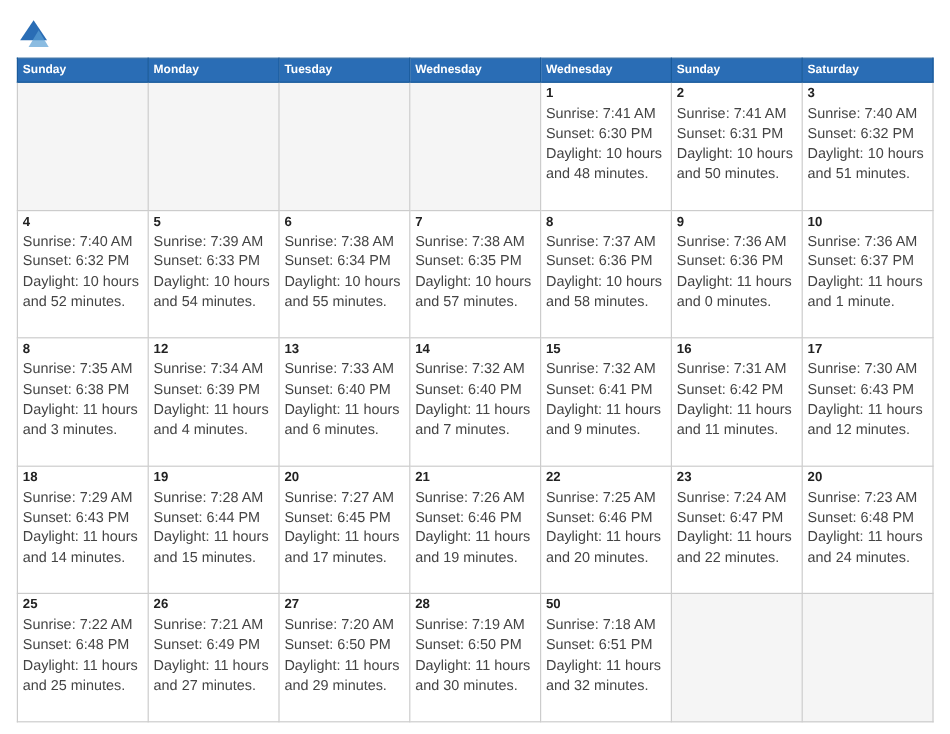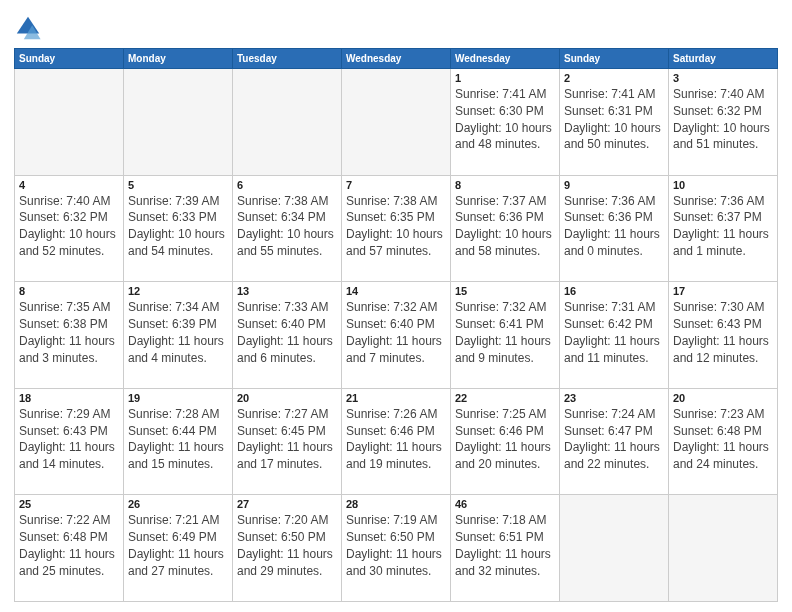--- a/index.html
+++ b/index.html
@@ -247,21 +247,21 @@
           </td>
           <td>
             <div class="day-number">27</div>
             <div class="day-info">Sunrise: 7:20 AM<br>Sunset: 6:50 PM<br>Daylight: 11 hours and 29 minutes.</div>
           </td>
           <td>
             <div class="day-number">28</div>
             <div class="day-info">Sunrise: 7:19 AM<br>Sunset: 6:50 PM<br>Daylight: 11 hours and 30 minutes.</div>
           </td>
           <td>
-            <div class="day-number">46</div>
+            <div class="day-number">50</div>
             <div class="day-info">Sunrise: 7:18 AM<br>Sunset: 6:51 PM<br>Daylight: 11 hours and 32 minutes.</div>
           </td>
           <td class="empty"></td>
           <td class="empty"></td>
         </tr>
       </tbody>
   </table>
 </div>
 
 </body></html>

